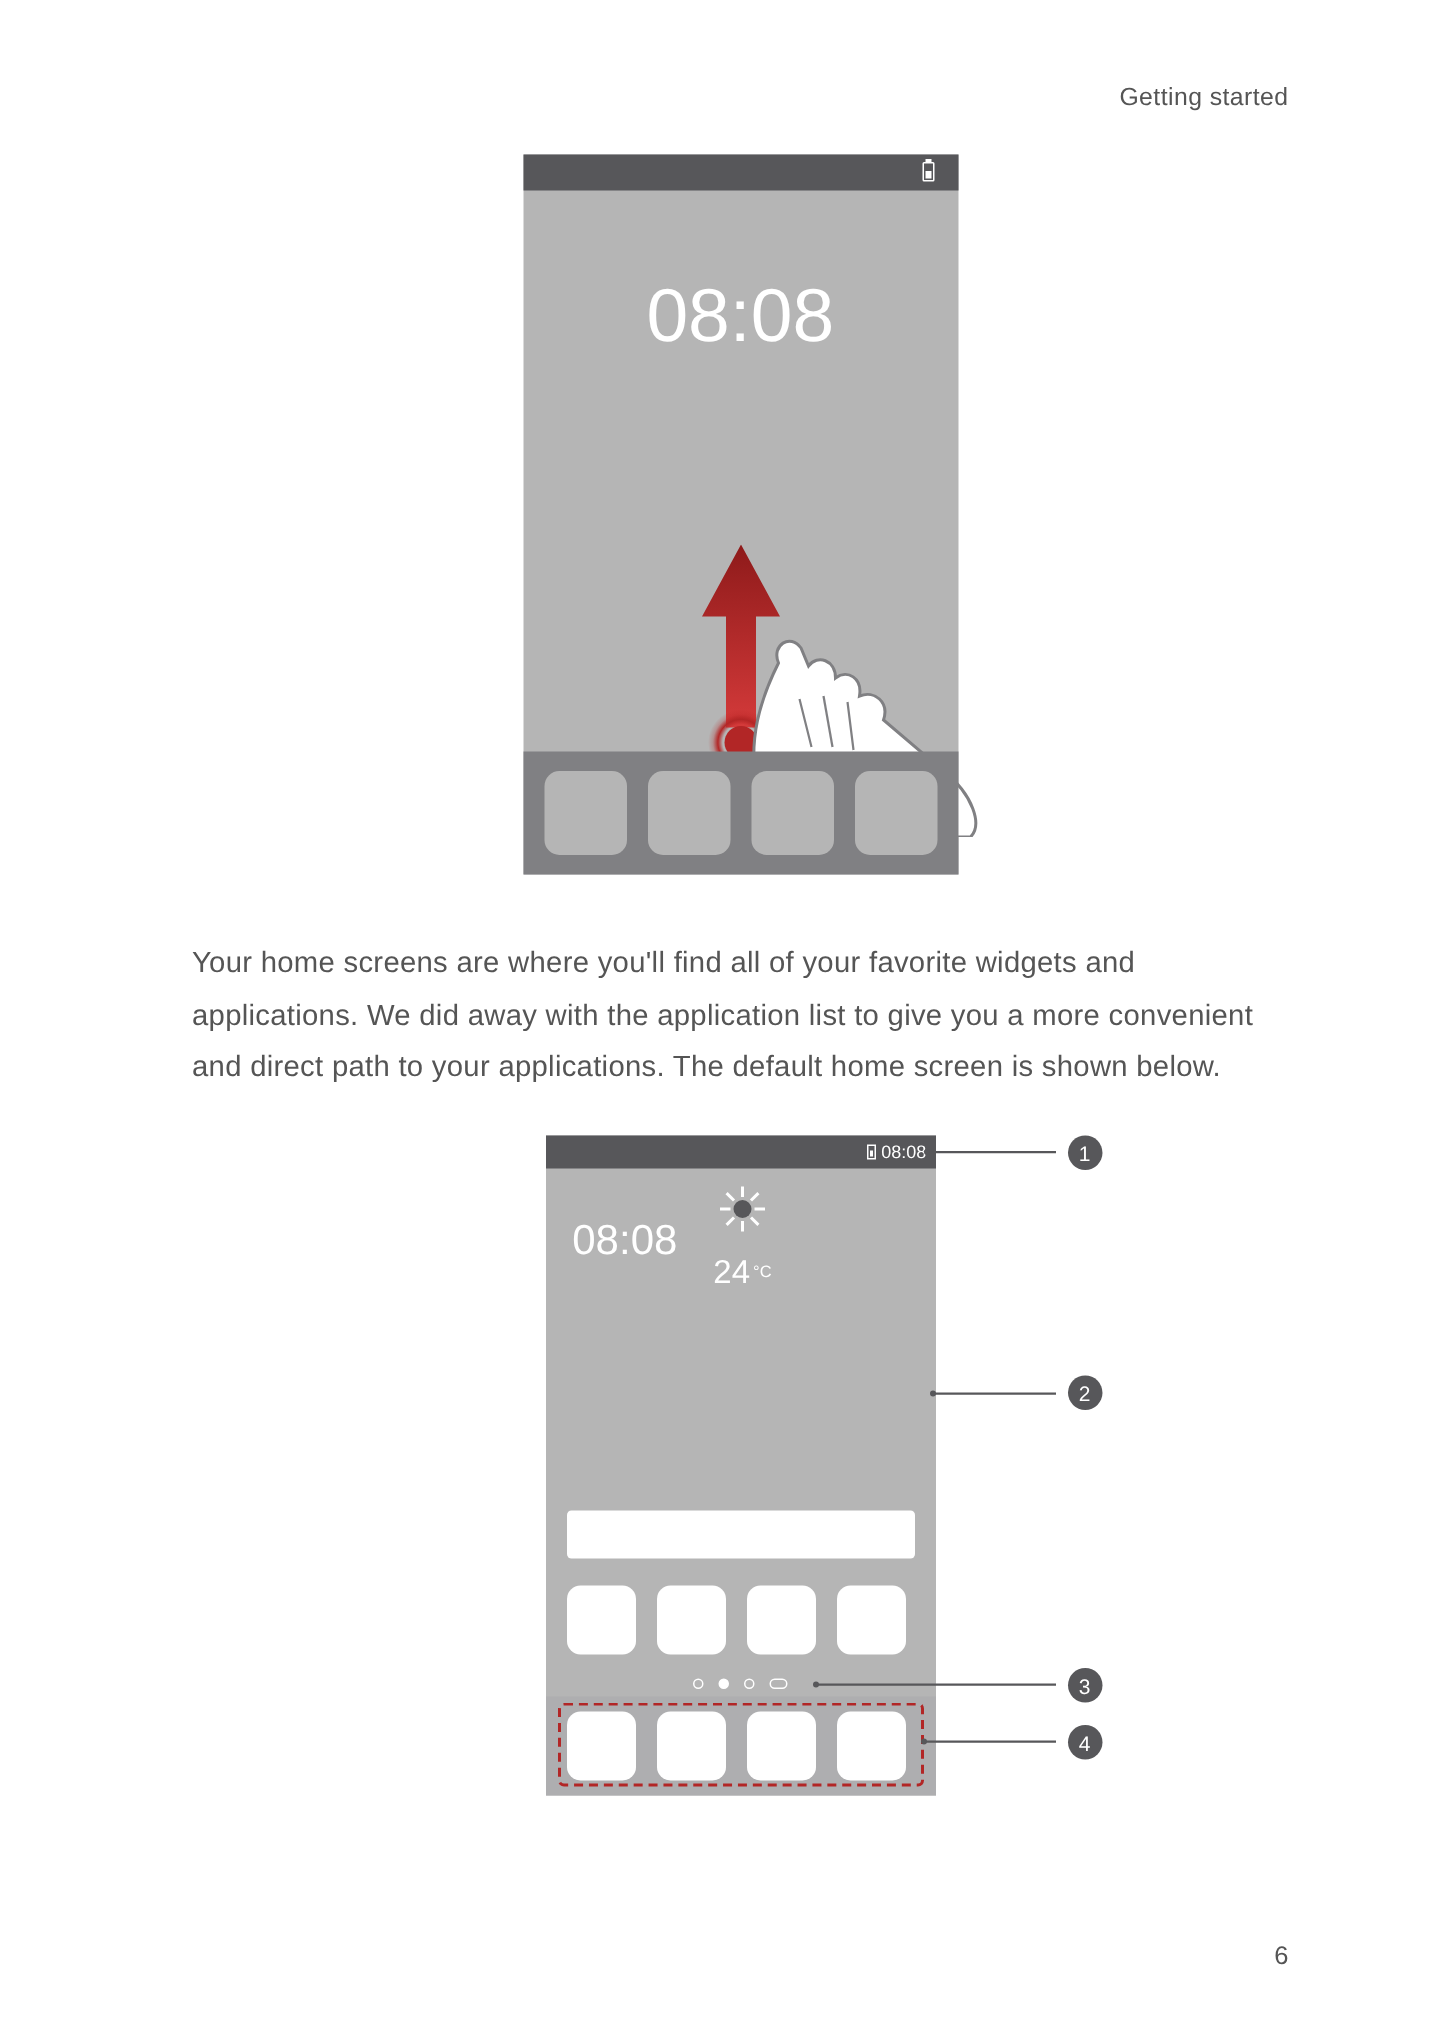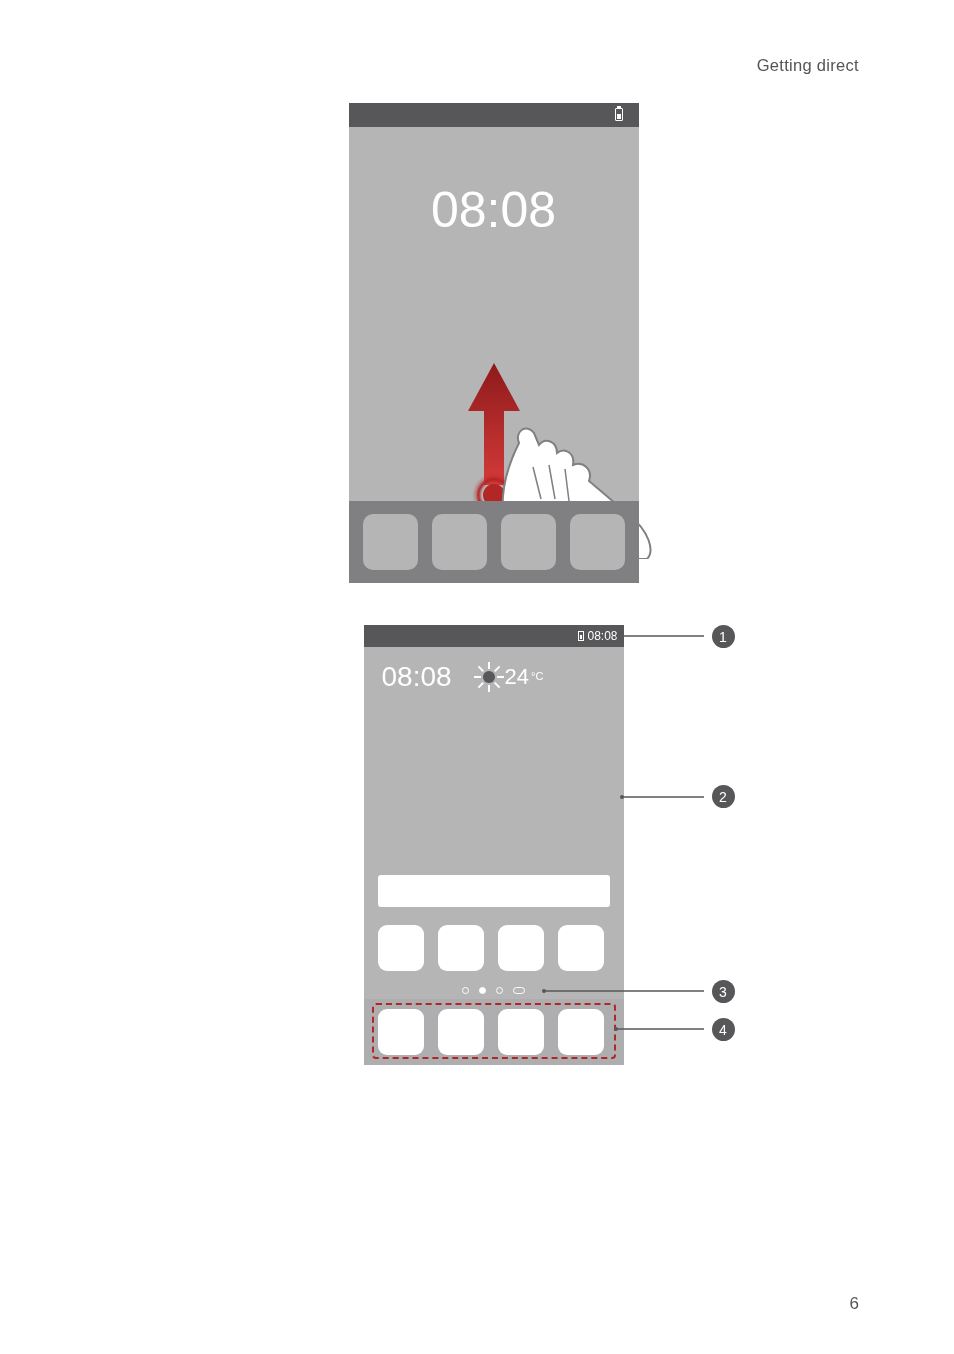--- a/index.html
+++ b/index.html
@@ -21,21 +21,21 @@
   .heading { color:#b22626; font-size:30px; font-weight:600; letter-spacing:0.4px; margin-bottom:30px; }
   .body-text { font-size:19.5px; line-height:1.78; color:#555; margin-bottom:28px; letter-spacing:0.2px; }
 
   .figure-2-wrap { display:flex; justify-content:center; }
   .figure-2 { position:relative; width:260px; height:440px; background:#b5b5b5; }
   .fig2-statusbar { height:22px; background:#57575a; display:flex; align-items:center; justify-content:flex-end; gap:3px; padding-right:6px; color:#fff; font-size:12px; }
   .fig2-statusbar .bat { width:6px; height:10px; border:1px solid #fff; position:relative; }
   .fig2-statusbar .bat::after{content:"";position:absolute;left:1px;right:1px;bottom:1px;height:4px;background:#fff;}
   .fig2-widget { display:flex; align-items:center; padding:14px 18px 10px; gap:24px; color:#fff; }
   .fig2-clock { font-size:28px; font-weight:300; }
-  .fig2-weather { display:flex; align-items:center; gap:3px; }
+  .fig2-weather { display:flex; align-items:center; gap:16px;flex-direction:column; }
   .fig2-sun { position:relative; width:26px; height:26px; }
   .fig2-sun .core{ position:absolute; inset:7px; border-radius:50%; background:#57575a; }
   .fig2-sun .ray{ position:absolute; left:50%; top:-2px; width:2px; height:7px; background:#fff; transform-origin:1px 15px; }
   .fig2-temp { font-size:22px; font-weight:300; }
   .fig2-temp small { font-size:11px; vertical-align:4px; margin-left:2px; }
   .fig2-searchbar { position:absolute; left:14px; right:14px; top:250px; height:32px; background:#fff; border-radius:3px; }
   .fig2-approw { position:absolute; left:14px; right:14px; top:300px; display:flex; gap:14px; }
   .fig2-approw .app { width:46px; height:46px; background:#fff; border-radius:9px; }
   .fig2-pagedots { position:absolute; left:0; right:0; top:362px; display:flex; justify-content:center; gap:10px; }
   .fig2-pagedots .dot { width:7px; height:7px; border:1px solid #fff; border-radius:50%; }
@@ -46,21 +46,21 @@
   .fig2-dashed { position:absolute; left:8px; right:8px; bottom:6px; height:56px; border:2px dashed #b22626; border-radius:4px; }
   .callouts { position:absolute; left:348px; top:0; }
   .callout { position:absolute; width:23px; height:23px; background:#57575a; border-radius:50%; color:#fff; font-size:14px; display:flex; align-items:center; justify-content:center; }
 
   .pagenum { position:absolute; right:95px; bottom:40px; font-size:17px; color:#555; }
 </style>
 </head>
 <body>
 
 <div class="page">
-  <div class="header-text">Getting direct</div>
+  <div class="header-text">Getting started</div>
 
   <div class="figure-1">
     <div class="fig1-statusbar">
       <div class="fig1-battery"></div>
     </div>
     <div class="fig1-clock">08:08</div>
 
     <div class="fig1-arrow">
       <svg width="56" height="160" viewBox="0 0 56 160">
         <defs>
@@ -91,20 +91,21 @@
     </div>
 
     <div class="fig1-dock">
       <div class="app"></div>
       <div class="app"></div>
       <div class="app"></div>
       <div class="app"></div>
     </div>
   </div>
 
+  <p class="body-text">Your home screens are where you'll find all of your favorite widgets and applications. We did away with the application list to give you a more convenient and direct path to your applications. The default home screen is shown below.</p>
 
   <div class="figure-2-wrap">
     <div style="position:relative;">
       <div class="figure-2">
         <div class="fig2-statusbar">
           <div class="bat"></div>
           <span>08:08</span>
         </div>
         <div class="fig2-widget">
           <div class="fig2-clock">08:08</div>

